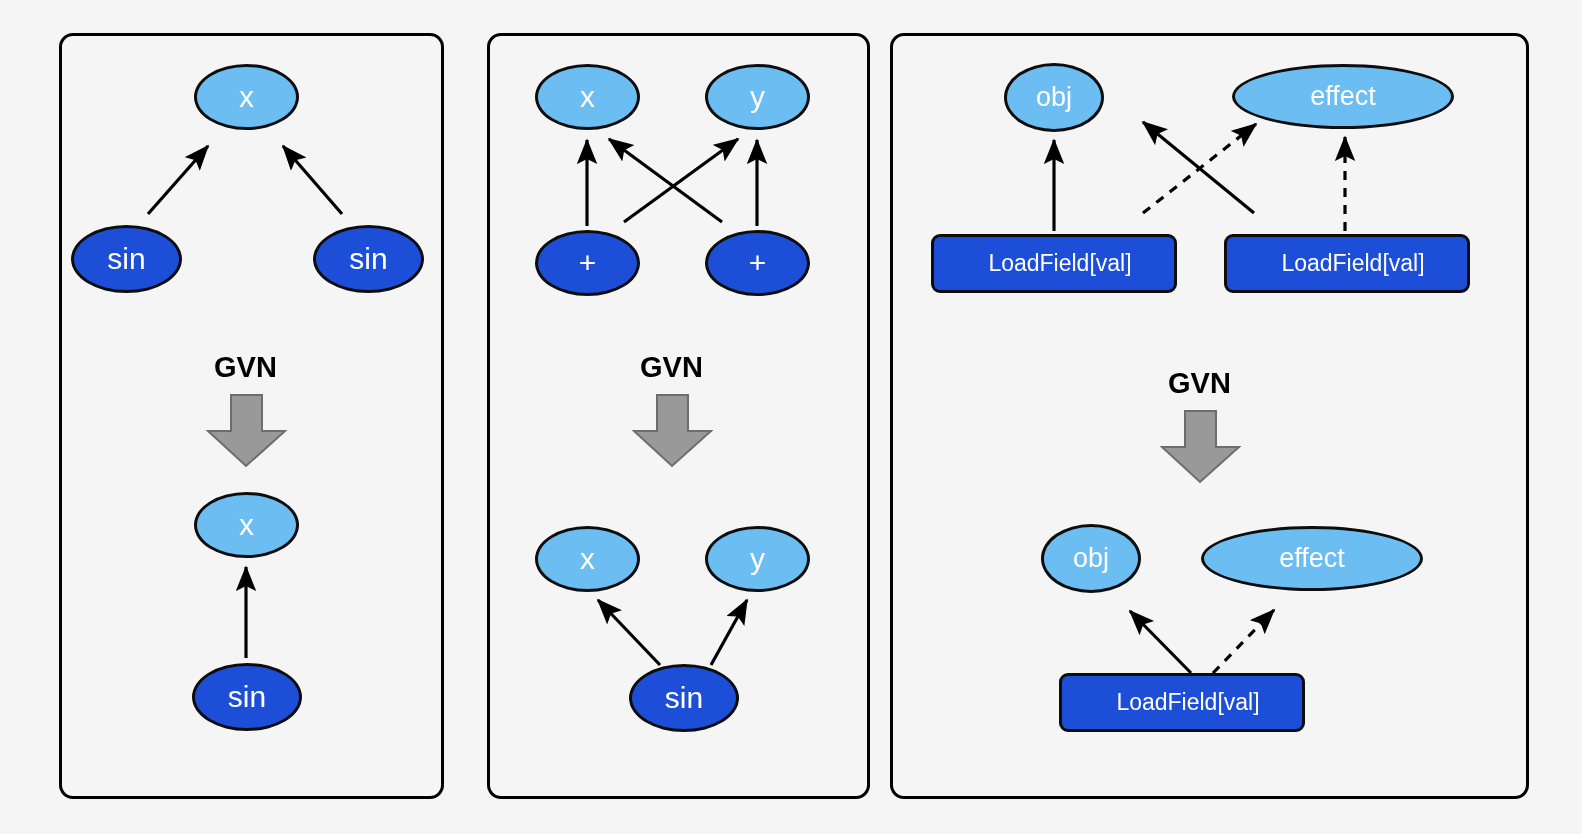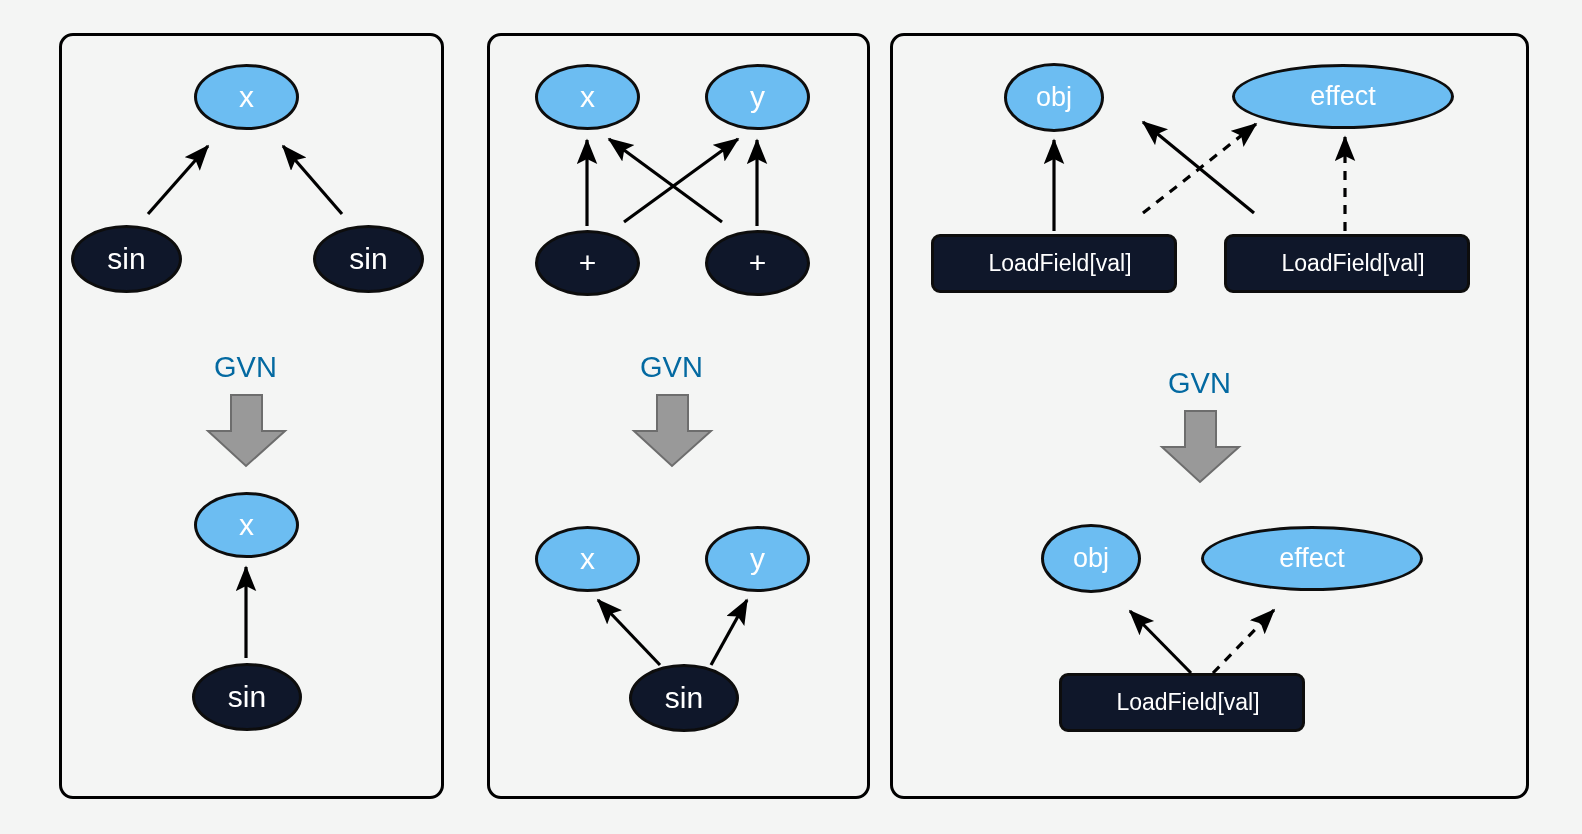--- a/index.html
+++ b/index.html
@@ -42,27 +42,27 @@
     border: 3px solid #0d0d0d;
     color: #ffffff;
     font-family: "Liberation Sans", sans-serif;
     text-align: center;
     line-height: 1;
     white-space: nowrap;
   }
   .node.ellipse { border-radius: 50%; }
   .node.rect { border-radius: 9px; padding-left: 12px; }
   .node.light { background: #6cbdf2; }
-  .node.dark  { background: #0f172a; }
+  .node.dark  { background: #1d4ed8; }
   .gvn-label {
     position: absolute;
     font-family: "Liberation Sans", sans-serif;
-    font-weight: normal;
+    font-weight: bold;
     font-size: 29px;
-    color: #0369a1;
+    color: #000000;
     white-space: nowrap;
     text-align: center;
   }
 </style>
 </head>
 <body>
 
 <div id="stage">
 
   <div class="panel" style="left:59px; top:33px; width:385px; height:766px;"></div>

